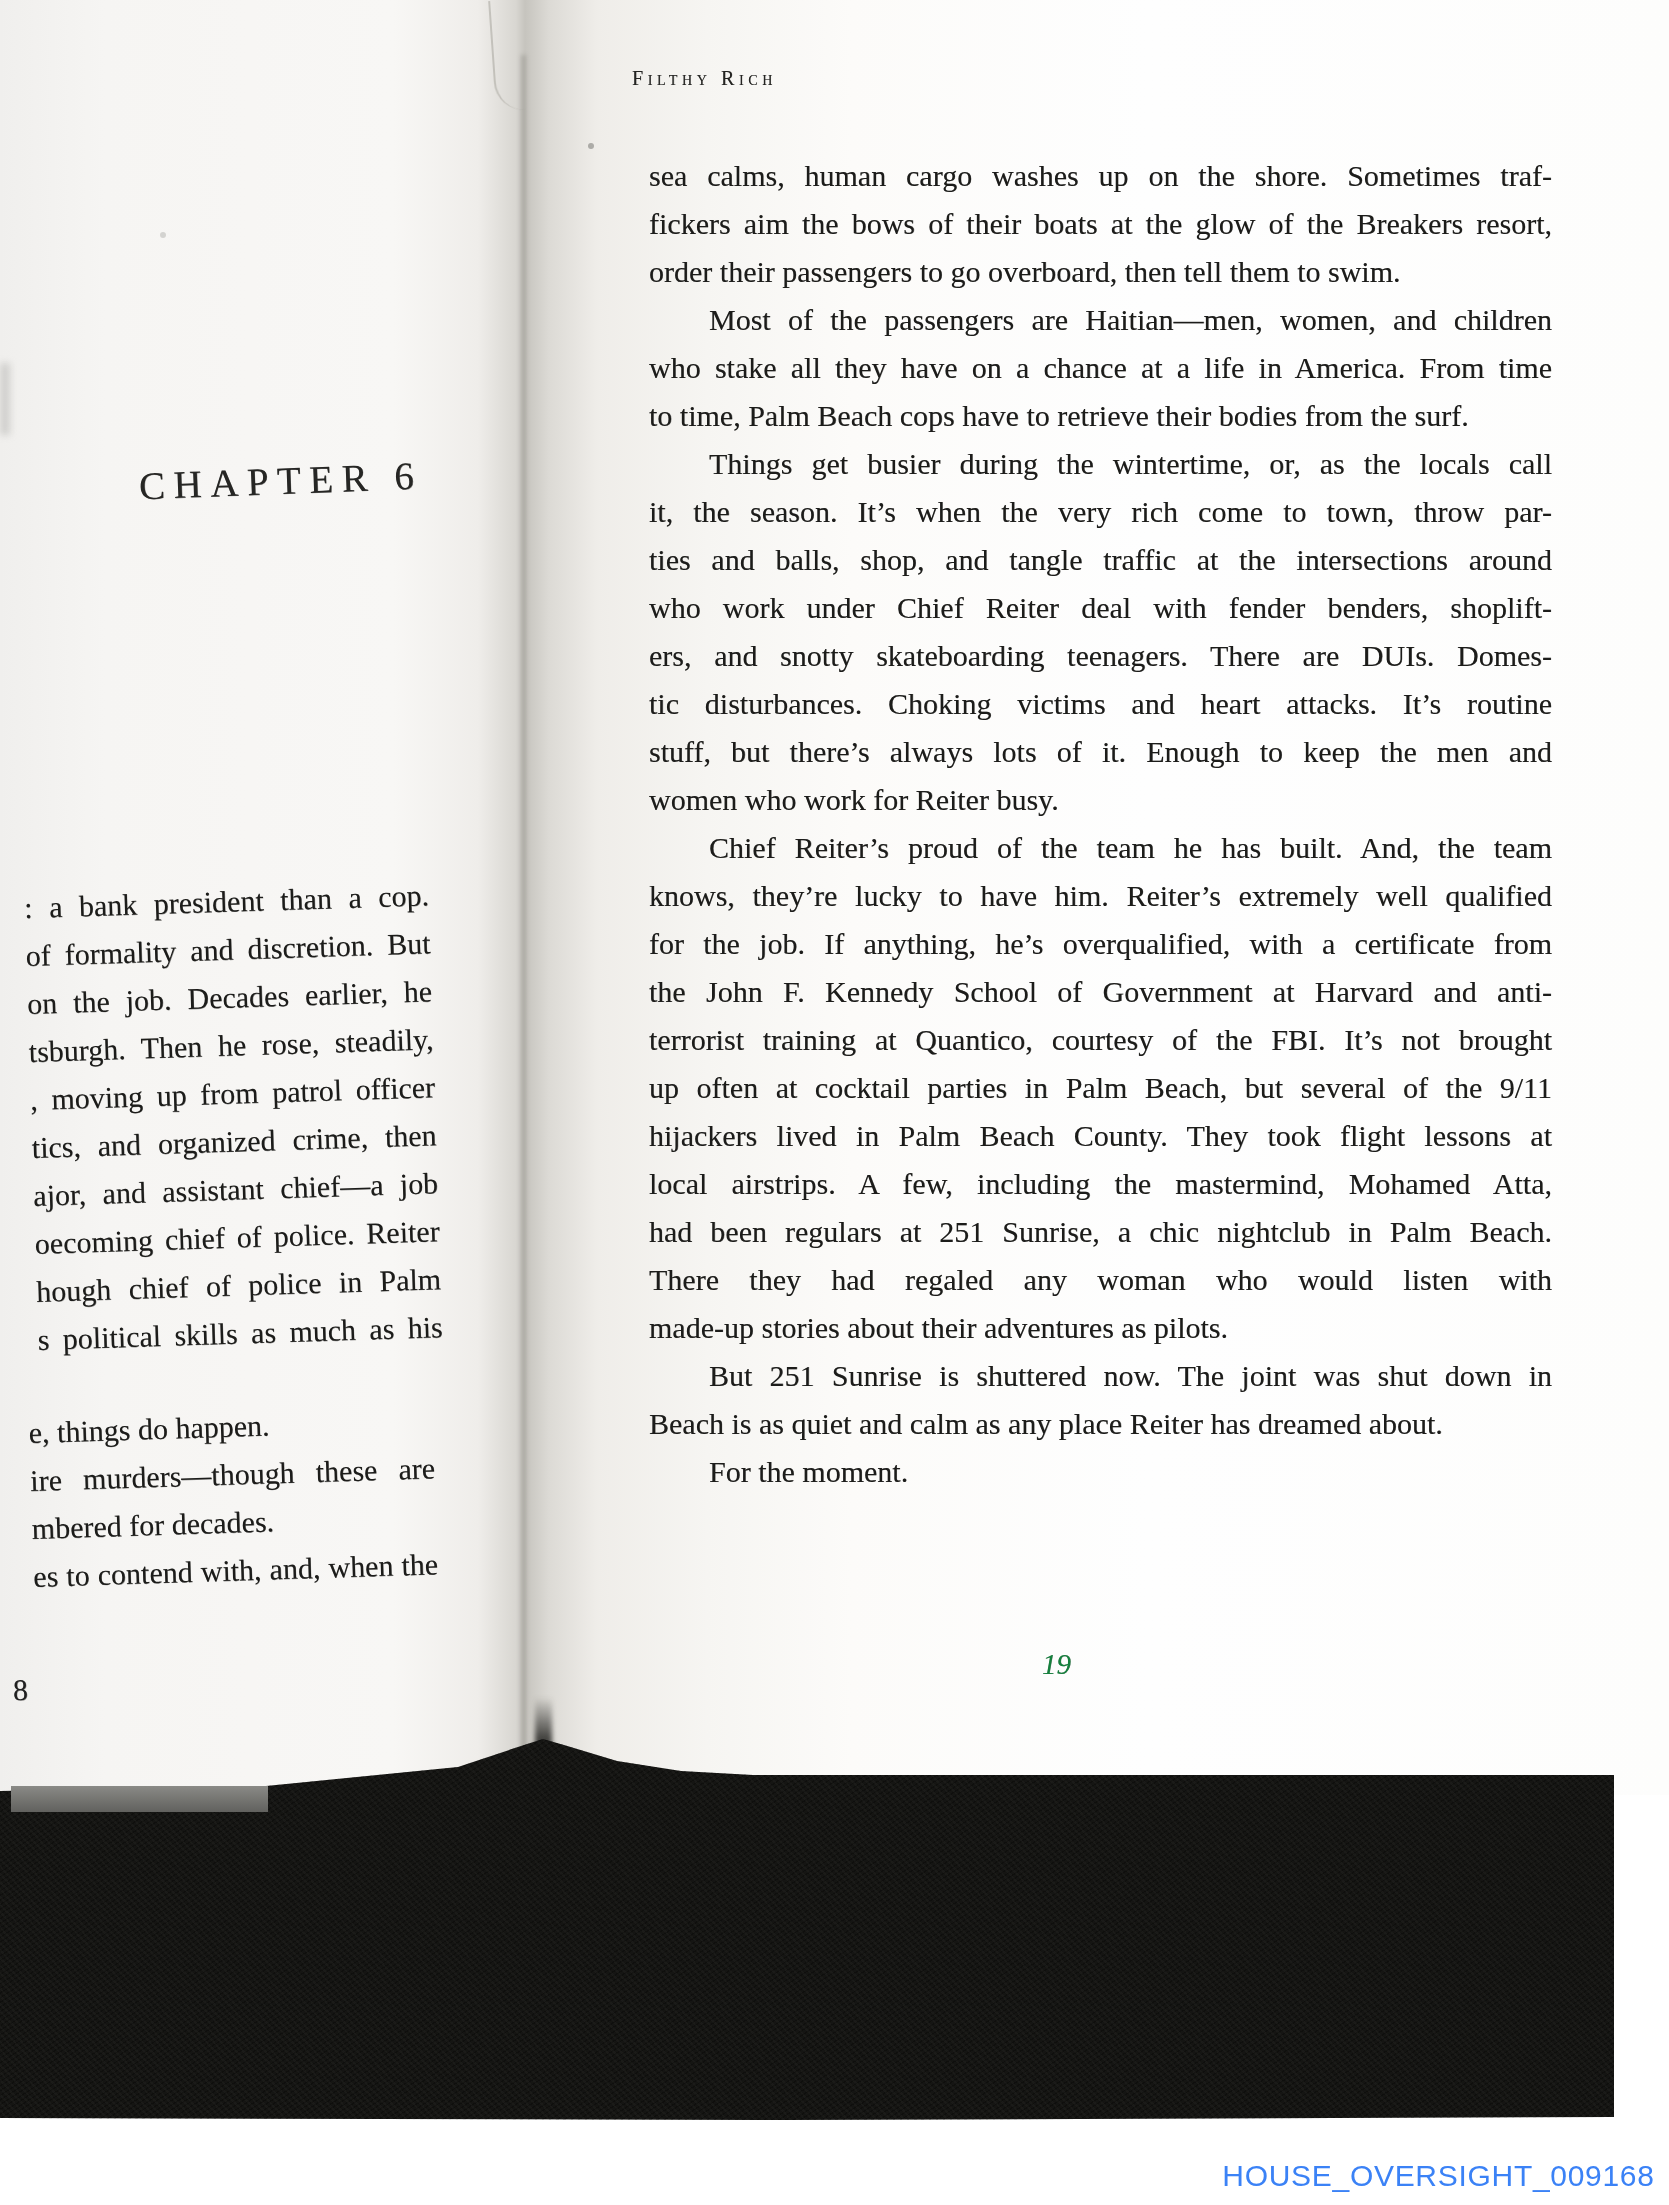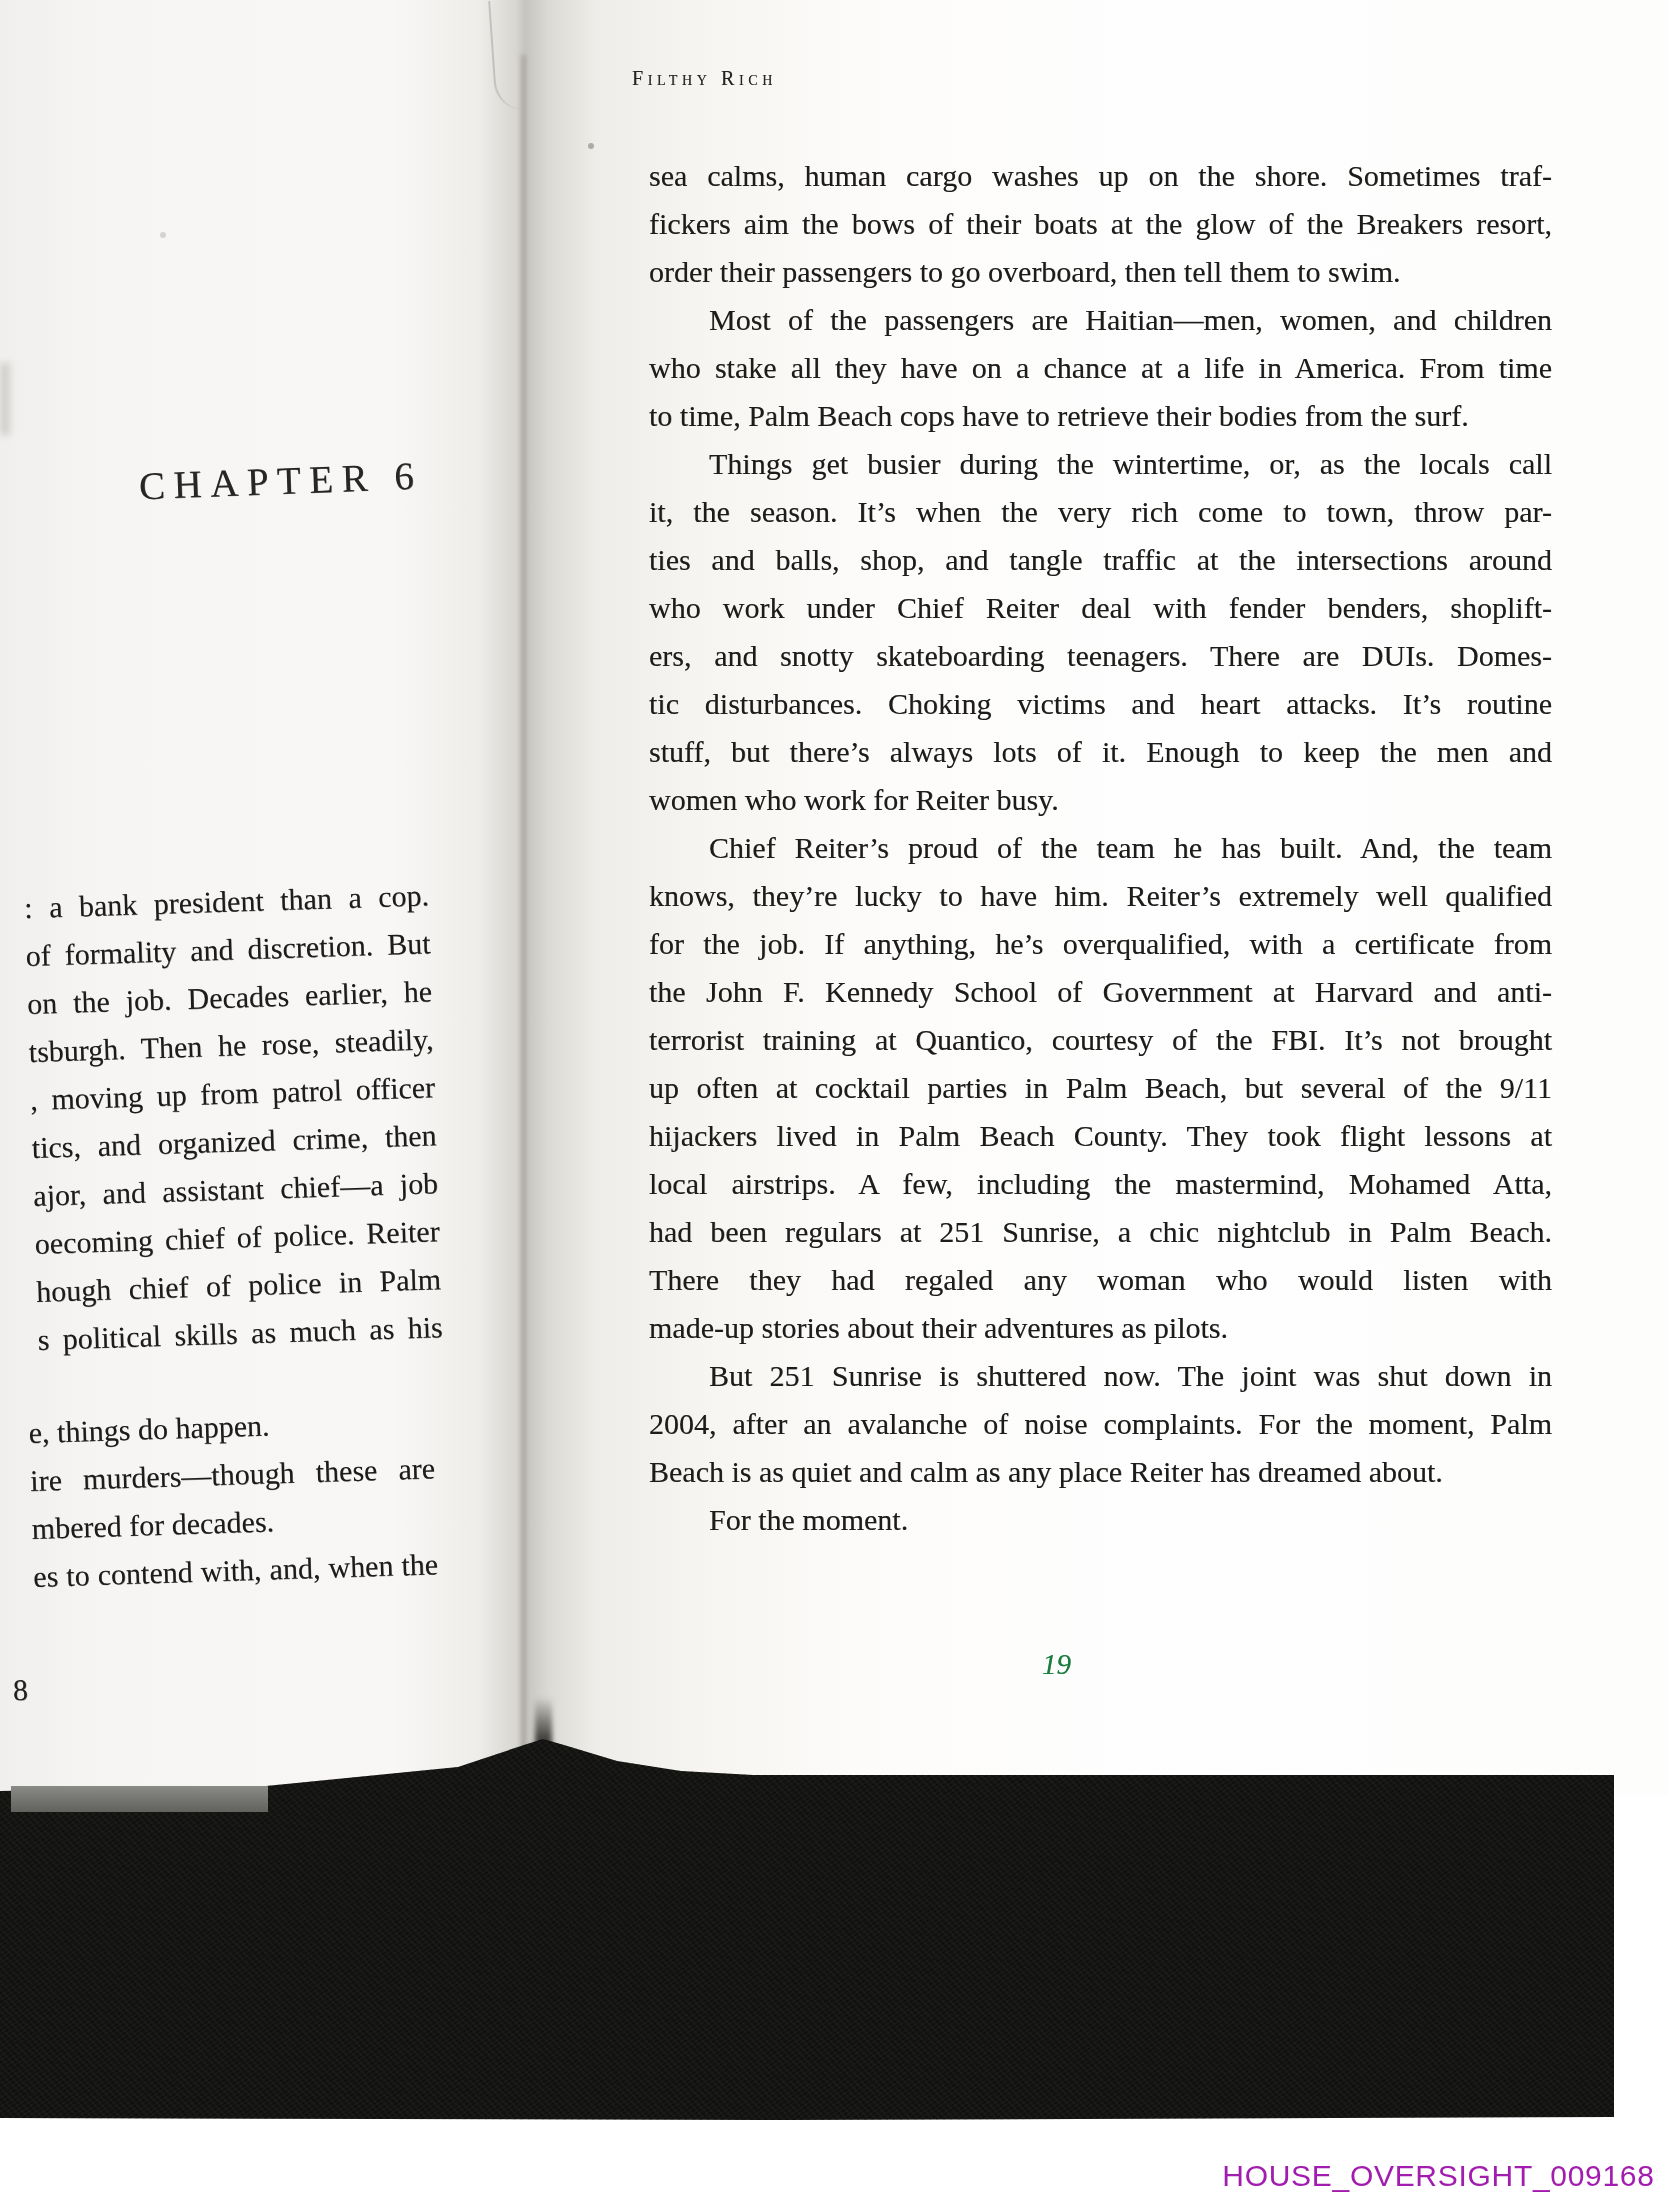--- a/index.html
+++ b/index.html
@@ -89,21 +89,21 @@
   }
   .crease-sliver {
     position:absolute; left:535px; top:1697px; width:17px; height:92px;
     background:linear-gradient(to bottom, rgba(40,40,36,0), rgba(30,30,27,0.8) 45%, #1c1c19);
     filter:blur(2.6px);
   }
 
   .watermark {
     position:absolute; top:2159px; right:14.4px;
     font-family:"Liberation Sans", sans-serif; font-size:30px;
-    letter-spacing:0.7px; color:#a21caf;
+    letter-spacing:0.7px; color:#3b82f6;
   }
 </style>
 </head>
 <body>
 
 <div class="canvas">
 
   <div class="page-area"></div>
   <div class="gutter-line"></div>
   <div class="top-gutter-curve"></div>
@@ -165,21 +165,20 @@
       <div class="ln ink">the John F. Kennedy School of Government at Harvard and anti-</div>
       <div class="ln ink">terrorist training at Quantico, courtesy of the FBI. It’s not brought</div>
       <div class="ln ink">up often at cocktail parties in Palm Beach, but several of the 9/11</div>
       <div class="ln ink">hijackers lived in Palm Beach County. They took flight lessons at</div>
       <div class="ln ink">local airstrips. A few, including the mastermind, Mohamed Atta,</div>
       <div class="ln ink">had been regulars at 251 Sunrise, a chic nightclub in Palm Beach.</div>
       <div class="ln ink">There they had regaled any woman who would listen with</div>
       <div class="ln last ink">made-up stories about their adventures as pilots.</div>
 
       <div class="ln ind ink">But 251 Sunrise is shuttered now. The joint was shut down in</div>
-      <div class="ln ink">2004, after an avalanche of noise complaints. For the moment, Palm</div>
       <div class="ln last ink">Beach is as quiet and calm as any place Reiter has dreamed about.</div>
 
       <div class="ln ind last ink">For the moment.</div>
     </div>
 
     <div class="pagenum-right ink">19</div>
   </div>
 
   <div class="crease-sliver"></div>
   <div class="bottom-black"></div>

